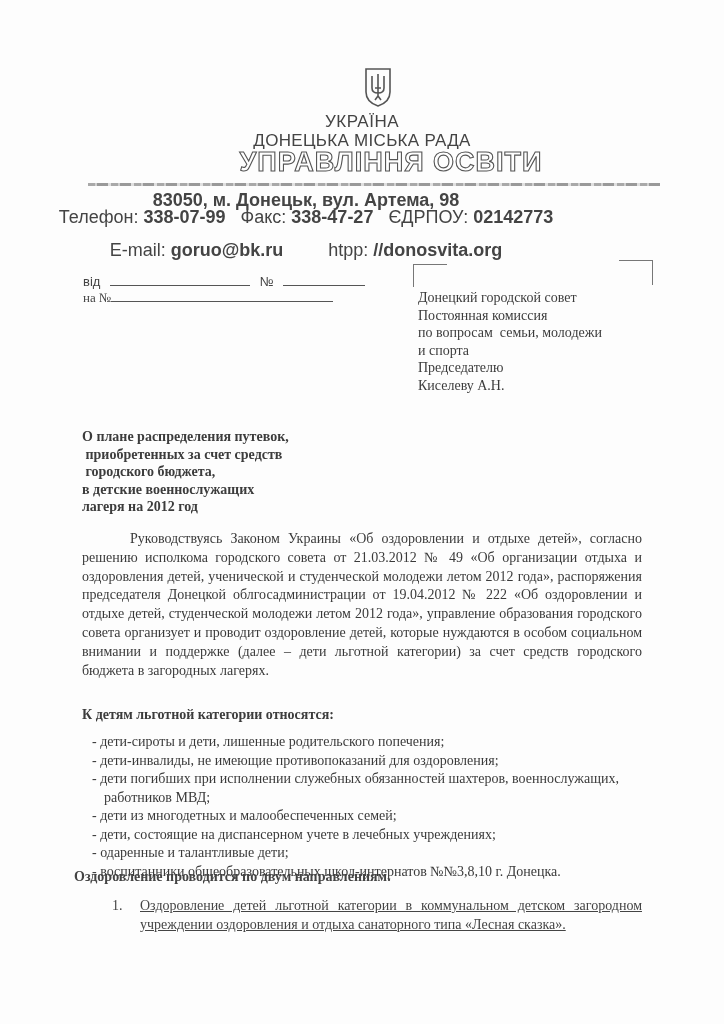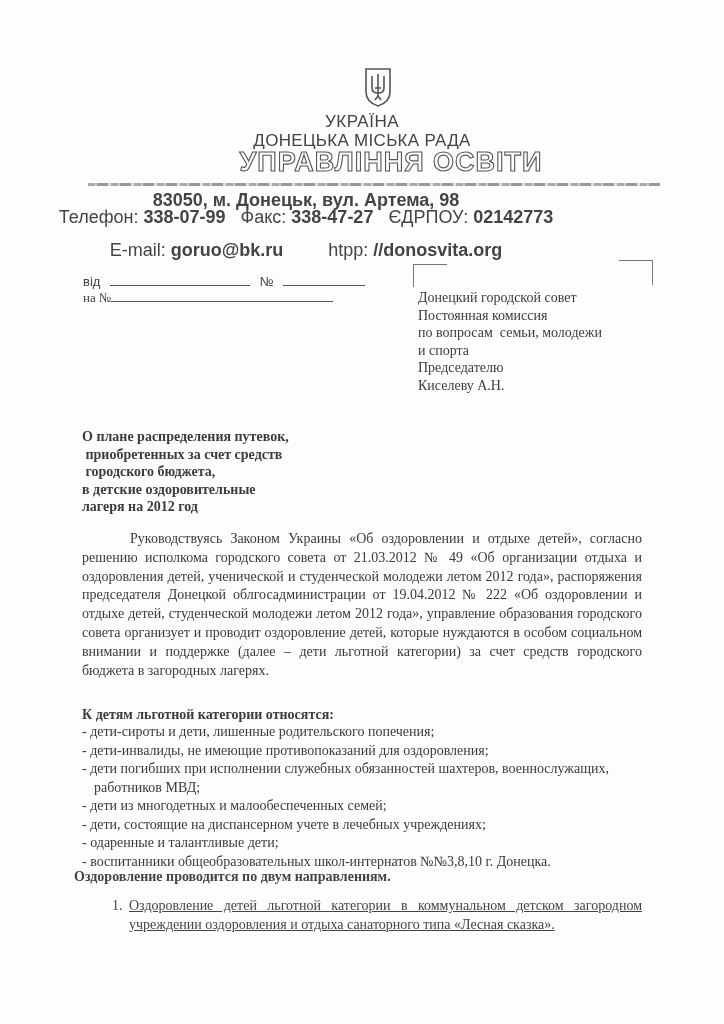--- a/index.html
+++ b/index.html
@@ -31,27 +31,27 @@
   .addressee { position:absolute; left:418px; top:289px; font-family:"Liberation Serif", serif; font-size:14px; line-height:17.5px; color:#3c3c3c; }
   .addressee div { white-space:pre; }
 
   .subject { position:absolute; left:82px; top:428px; font-family:"Liberation Serif", serif; font-size:14px; font-weight:bold; line-height:17.5px; color:#3c3c3c; }
   .subject div { white-space:pre; }
 
   .body-text { position:absolute; left:82px; top:530px; width:560px; font-family:"Liberation Serif", serif; font-size:14px; line-height:18.8px; color:#3a3a3a; text-align:justify; }
   .body-text p { margin:0; text-indent:48px; }
 
   .cat-title { position:absolute; left:82px; top:707px; font-family:"Liberation Serif", serif; font-size:14px; font-weight:bold; color:#3c3c3c; }
-  .cat-list { position:absolute; left:82px; top:723px; width:570px; font-family:"Liberation Serif", serif; font-size:14px; line-height:18.5px; color:#3a3a3a; list-style:none; margin:0; padding:0; }
+  .cat-list { position:absolute; left:82px; top:723px; width:570px; font-family:"Liberation Serif", serif; font-size:14px; line-height:18.5px; color:#3a3a3a; list-style:none; margin:10px; padding:0; }
   .cat-list li { padding-left:12px; text-indent:-12px; }
 
   .dir-title { position:absolute; left:74px; top:869px; font-family:"Liberation Serif", serif; font-size:14px; font-weight:bold; color:#444; }
   .dir-item { position:absolute; left:112px; top:896px; width:530px; font-family:"Liberation Serif", serif; font-size:14px; line-height:19px; color:#444; }
   .dir-item .num { position:absolute; left:0; top:0; }
-  .dir-item .txt { display:block; margin-left:17px; text-decoration:underline; text-align:justify; text-align-last:left; }
+  .dir-item .txt { display:block; margin-left:28px; text-decoration:underline; text-align:justify; text-align-last:left; }
 </style>
 </head>
 <body>
 
 <div class="page">
 
   <svg class="emblem" viewBox="0 0 30 42">
     <path d="M3 3 H27 V26 Q27 36 15 40 Q3 36 3 26 Z" fill="none" stroke="#555" stroke-width="1.6"></path>
     <path d="M15 8 V30 M9 10 V22 Q9 27 15 27 Q21 27 21 22 V10 M12 22 H18 M15 30 L12 34 M15 30 L18 34" fill="none" stroke="#555" stroke-width="1.6"></path>
   </svg>
@@ -96,21 +96,21 @@
     <div>по вопросам  семьи, молодежи</div>
     <div>и спорта</div>
     <div>Председателю</div>
     <div>Киселеву А.Н.</div>
   </div>
 
   <div class="subject">
     <div>О плане распределения путевок,</div>
     <div> приобретенных за счет средств</div>
     <div> городского бюджета,</div>
-    <div>в детские оздоровительные</div>
+    <div>в детские военнослужащих</div>
     <div>лагеря на 2012 год</div>
   </div>
 
   <div class="body-text">
     <p>Руководствуясь Законом Украины «Об оздоровлении и отдыхе детей», согласно решению исполкома городского совета от 21.03.2012 № 49 «Об организации отдыха и оздоровления детей, ученической и студенческой молодежи летом 2012 года», распоряжения председателя Донецкой облгосадминистрации от 19.04.2012 № 222 «Об оздоровлении и отдыхе детей, студенческой молодежи летом 2012 года», управление образования городского совета организует и проводит оздоровление детей, которые нуждаются  в особом социальном внимании и поддержке (далее – дети льготной категории) за счет средств городского бюджета в загородных лагерях.</p>
   </div>
 
   <div class="cat-title">К детям льготной категории относятся:</div>
   <ul class="cat-list">
     <li>- дети-сироты и дети, лишенные родительского попечения;</li>

